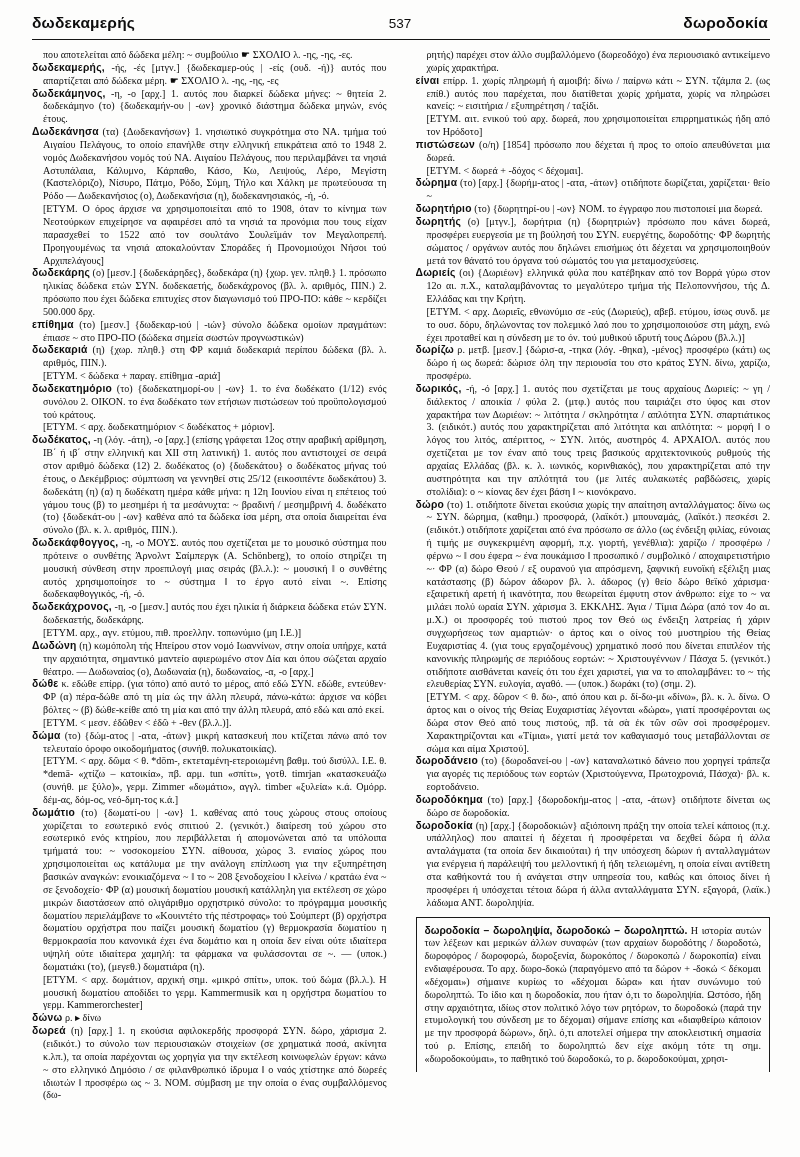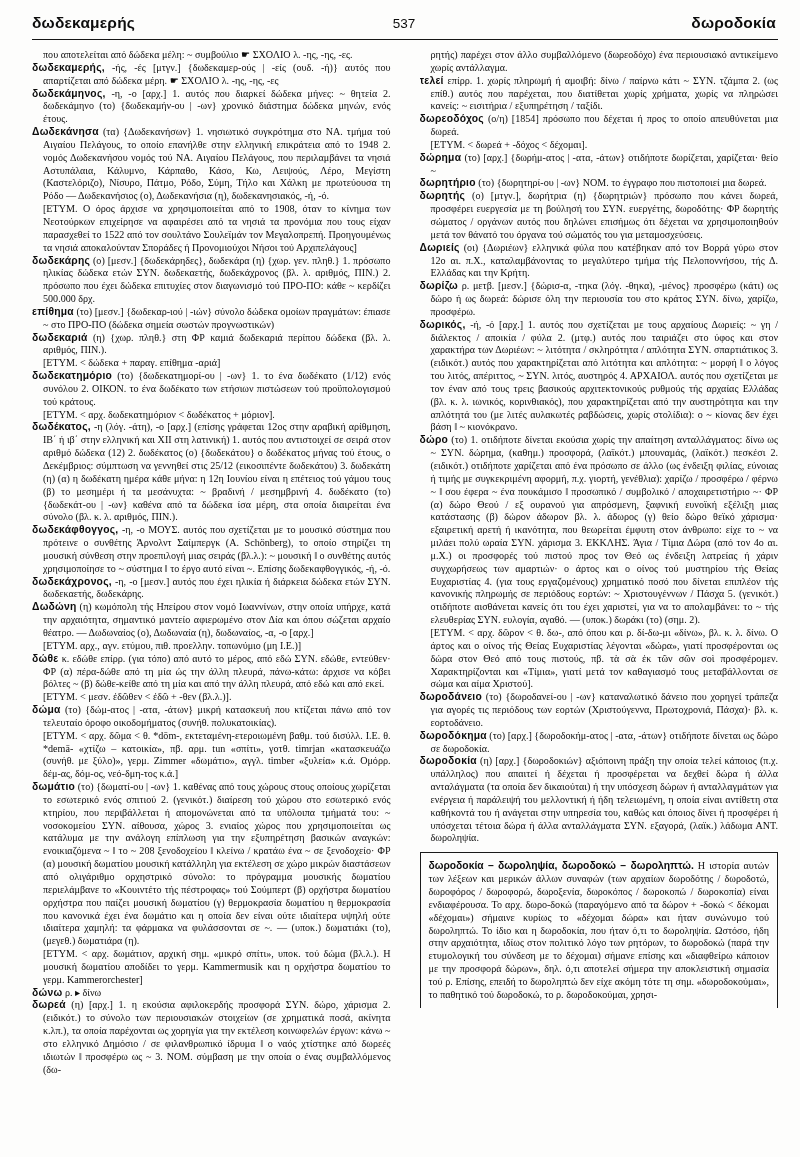--- a/index.html
+++ b/index.html
@@ -3,21 +3,21 @@
 <meta charset="utf-8">
 <style>
   html,body{margin:0;padding:0;background:#e8e8e8;}
   .page{
     position:relative;
     width:800px;height:1157px;
     margin:0 auto;
     background:#fdfdfc;
     color:#0c0c0c;
     box-sizing:border-box;
-    padding:12px 22px 0 32px;
+    padding:12px 30px 0 32px;
     font-family:"Liberation Serif","DejaVu Serif",serif;
     overflow:hidden;
   }
   header.running-head{
     display:flex;
     align-items:baseline;
     border-bottom:1.6px solid #161616;
     padding:2px 2px 7px 0;
   }
   .gw{font-family:"Liberation Sans","DejaVu Sans",sans-serif;font-weight:bold;font-size:15.5px;letter-spacing:.2px;}
@@ -80,40 +80,42 @@
         <p class="para etym">[ΕΤΥΜ. Ο όρος άρχισε να χρησιμοποιείται από το 1908, όταν το κίνημα των Νεοτούρκων επιχείρησε να αφαιρέσει από τα νησιά τα προνόμια που τους είχαν παρασχεθεί το 1522 από τον σουλτάνο Σουλεϊμάν τον Μεγαλοπρεπή. Προηγουμένως τα νησιά αποκαλούνταν Σποράδες ή Προνομιούχοι Νήσοι τού Αρχιπελάγους]</p>
         <p class="para entry"><b class="hw">δωδεκάρης</b> (ο) [μεσν.] {δωδεκάρηδες}, δωδεκάρα (η) {χωρ. γεν. πληθ.} 1. πρόσωπο ηλικίας δώδεκα ετών ΣΥΝ. δωδεκαετής, δωδεκάχρονος (βλ. λ. αριθμός, ΠΙΝ.) 2. πρόσωπο που έχει δώδεκα επιτυχίες στον διαγωνισμό τού ΠΡΟ-ΠΟ: κάθε ~ κερδίζει 500.000 δρχ.</p>
         <p class="para entry"><b class="hw">επίθημα</b> (το) [μεσν.] {δωδεκαρ-ιού | -ιών} σύνολο δώδεκα ομοίων πραγμάτων: έπιασε ~ στο ΠΡΟ-ΠΟ (δώδεκα σημεία σωστών προγνωστικών)</p>
         <p class="para entry"><b class="hw">δωδεκαριά</b> (η) {χωρ. πληθ.} στη ΦΡ καμιά δωδεκαριά περίπου δώδεκα (βλ. λ. αριθμός, ΠΙΝ.).</p>
         <p class="para etym">[ΕΤΥΜ. &lt; δώδεκα + παραγ. επίθημα -αριά]</p>
         <p class="para entry"><b class="hw">δωδεκατημόριο</b> (το) {δωδεκατημορί-ου | -ων} 1. το ένα δωδέκατο (1/12) ενός συνόλου 2. ΟΙΚΟΝ. το ένα δωδέκατο των ετήσιων πιστώσεων τού προϋπολογισμού τού κράτους.</p>
         <p class="para etym">[ΕΤΥΜ. &lt; αρχ. δωδεκατημόριον &lt; δωδέκατος + μόριον].</p>
         <p class="para entry"><b class="hw">δωδέκατος,</b> -η (λόγ. -άτη), -ο [αρχ.] (επίσης γράφεται 12ος στην αραβική αρίθμηση, ΙΒ΄ ή ιβ΄ στην ελληνική και XII στη λατινική) 1. αυτός που αντιστοιχεί σε σειρά στον αριθμό δώδεκα (12) 2. δωδέκατος (ο) {δωδεκάτου} ο δωδέκατος μήνας τού έτους, ο Δεκέμβριος: σύμπτωση να γεννηθεί στις 25/12 (εικοσιπέντε δωδεκάτου) 3. δωδεκάτη (η) (α) η δωδέκατη ημέρα κάθε μήνα: η 12η Ιουνίου είναι η επέτειος τού γάμου τους (β) το μεσημέρι ή τα μεσάνυχτα: ~ βραδινή / μεσημβρινή 4. δωδέκατο (το) {δωδεκάτ-ου | -ων} καθένα από τα δώδεκα ίσα μέρη, στα οποία διαιρείται ένα σύνολο (βλ. κ. λ. αριθμός, ΠΙΝ.).</p>
         <p class="para entry"><b class="hw">δωδεκάφθογγος,</b> -η, -ο ΜΟΥΣ. αυτός που σχετίζεται με το μουσικό σύστημα που πρότεινε ο συνθέτης Άρνολντ Σαίμπεργκ (A. Schönberg), το οποίο στηρίζει τη μουσική σύνθεση στην προεπιλογή μιας σειράς (βλ.λ.): ~ μουσική ‖ ο συνθέτης αυτός χρησιμοποίησε το ~ σύστημα ‖ το έργο αυτό είναι ~. Επίσης δωδεκαφθογγικός, -ή, -ό.</p>
         <p class="para entry"><b class="hw">δωδεκάχρονος,</b> -η, -ο [μεσν.] αυτός που έχει ηλικία ή διάρκεια δώδεκα ετών ΣΥΝ. δωδεκαετής, δωδεκάρης.</p>
+        <p class="para etym">[ΕΤΥΜ. αρχ., αγν. ετύμου, πιθ. προελλην. τοπωνύμιο (μη Ι.Ε.)]</p>
         <p class="para entry"><b class="hw">Δωδώνη</b> (η) κωμόπολη τής Ηπείρου στον νομό Ιωαννίνων, στην οποία υπήρχε, κατά την αρχαιότητα, σημαντικό μαντείο αφιερωμένο στον Δία και όπου σώζεται αρχαίο θέατρο. — Δωδωναίος (ο), Δωδωναία (η), δωδωναίος, -α, -ο [αρχ.]</p>
-        <p class="para etym">[ΕΤΥΜ. αρχ., αγν. ετύμου, πιθ. προελλην. τοπωνύμιο (μη Ι.Ε.)]</p>
         <p class="para entry"><b class="hw">δώθε</b> κ. εδώθε επίρρ. (για τόπο) από αυτό το μέρος, από εδώ ΣΥΝ. εδώθε, εντεύθεν· ΦΡ (α) πέρα-δώθε από τη μία ώς την άλλη πλευρά, πάνω-κάτω: άρχισε να κόβει βόλτες ~ (β) δώθε-κείθε από τη μία και από την άλλη πλευρά, από εδώ και από εκεί.</p>
         <p class="para etym">[ΕΤΥΜ. &lt; μεσν. ἐδῶθεν &lt; ἐδῶ + -θεν (βλ.λ.)].</p>
         <p class="para entry"><b class="hw">δώμα</b> (το) {δώμ-ατος | -ατα, -άτων} μικρή κατασκευή που κτίζεται πάνω από τον τελευταίο όροφο οικοδομήματος (συνήθ. πολυκατοικίας).</p>
         <p class="para etym">[ΕΤΥΜ. &lt; αρχ. δῶμα &lt; θ. *dōm-, εκτεταμένη-ετεροιωμένη βαθμ. τού δισύλλ. Ι.Ε. θ. *demā- «χτίζω – κατοικία», πβ. αρμ. tun «σπίτι», γοτθ. timrjan «κατασκευάζω (συνήθ. με ξύλο)», γερμ. Zimmer «δωμάτιο», αγγλ. timber «ξυλεία» κ.ά. Ομόρρ. δέμ-ας, δόμ-ος, νεό-δμη-τος κ.ά.]</p>
         <p class="para entry"><b class="hw">δωμάτιο</b> (το) {δωματί-ου | -ων} 1. καθένας από τους χώρους στους οποίους χωρίζεται το εσωτερικό ενός σπιτιού 2. (γενικότ.) διαίρεση τού χώρου στο εσωτερικό ενός κτηρίου, που περιβάλλεται ή απομονώνεται από τα υπόλοιπα τμήματά του: ~ νοσοκομείου ΣΥΝ. αίθουσα, χώρος 3. ενιαίος χώρος που χρησιμοποιείται ως κατάλυμα με την ανάλογη επίπλωση για την εξυπηρέτηση βασικών αναγκών: ενοικιαζόμενα ~ ‖ το ~ 208 ξενοδοχείου ‖ κλείνω / κρατάω ένα ~ σε ξενοδοχείο· ΦΡ (α) μουσική δωματίου μουσική κατάλληλη για εκτέλεση σε χώρο μικρών διαστάσεων από ολιγάριθμο ορχηστρικό σύνολο: το πρόγραμμα μουσικής δωματίου περιελάμβανε το «Κουιντέτο τής πέστροφας» τού Σούμπερτ (β) ορχήστρα δωματίου ορχήστρα που παίζει μουσική δωματίου (γ) θερμοκρασία δωματίου η θερμοκρασία που κανονικά έχει ένα δωμάτιο και η οποία δεν είναι ούτε ιδιαίτερα υψηλή ούτε ιδιαίτερα χαμηλή: τα φάρμακα να φυλάσσονται σε ~. — (υποκ.) δωματιάκι (το), (μεγεθ.) δωματιάρα (η).</p>
         <p class="para etym">[ΕΤΥΜ. &lt; αρχ. δωμάτιον, αρχική σημ. «μικρό σπίτι», υποκ. τού δώμα (βλ.λ.). Η μουσική δωματίου αποδίδει το γερμ. Kammermusik και η ορχήστρα δωματίου το γερμ. Kammerorchester]</p>
         <p class="para entry"><b class="hw">δώνω</b> ρ.  ▸ δίνω</p>
         <p class="para entry"><b class="hw">δωρεά</b> (η) [αρχ.] 1. η εκούσια αφιλοκερδής προσφορά ΣΥΝ. δώρο, χάρισμα 2. (ειδικότ.) το σύνολο των περιουσιακών στοιχείων (σε χρηματικά ποσά, ακίνητα κ.λπ.), τα οποία παρέχονται ως χορηγία για την εκτέλεση κοινωφελών έργων: κάνω ~ στο ελληνικό Δημόσιο / σε φιλανθρωπικό ίδρυμα ‖ ο ναός χτίστηκε από δωρεές ιδιωτών ‖ προσφέρω ως ~ 3. ΝΟΜ. σύμβαση με την οποία ο ένας συμβαλλόμενος (δω-</p>
       </div>
     <div class="col" id="col-right">
-        <p class="para cont">ρητής) παρέχει στον άλλο συμβαλλόμενο (δωρεοδόχο) ένα περιουσιακό αντικείμενο χωρίς αντάλλαγμα.</p>
-        <p class="para entry"><b class="hw">τελεί</b> επίρρ. 1. χωρίς πληρωμή ή αμοιβή: δίνω / παίρνω κάτι ~ ΣΥΝ. τζάμπα 2. (ως επίθ.) αυτός που παρέχεται, που διατίθεται χωρίς χρήματα, χωρίς να πληρώσει κανείς: ~ εισιτήρια / εξυπηρέτηση / ταξίδι.</p>
-        <p class="para entry"><b class="hw">δωρεοδόχος</b> (ο/η) [1854] πρόσωπο που δέχεται ή προς το οποίο απευθύνεται μια δωρεά.</p>
+        <p class="para cont">ρητής) παρέχει στον άλλο συμβαλλόμενο (δωρεοδόχο) ένα περιουσιακό αντικείμενο χωρίς χαρακτήρα.</p>
+        <p class="para entry"><b class="hw">είναι</b> επίρρ. 1. χωρίς πληρωμή ή αμοιβή: δίνω / παίρνω κάτι ~ ΣΥΝ. τζάμπα 2. (ως επίθ.) αυτός που παρέχεται, που διατίθεται χωρίς χρήματα, χωρίς να πληρώσει κανείς: ~ εισιτήρια / εξυπηρέτηση / ταξίδι.</p>
+        <p class="para etym">[ΕΤΥΜ. αιτ. ενικού τού αρχ. δωρεά, που χρησιμοποιείται επιρρηματικώς ήδη από τον Ηρόδοτο]</p>
+        <p class="para entry"><b class="hw">πιστώσεων</b> (ο/η) [1854] πρόσωπο που δέχεται ή προς το οποίο απευθύνεται μια δωρεά.</p>
         <p class="para etym">[ΕΤΥΜ. &lt; δωρεά + -δόχος &lt; δέχομαι].</p>
         <p class="para entry"><b class="hw">δώρημα</b> (το) [αρχ.] {δωρήμ-ατος | -ατα, -άτων} οτιδήποτε δωρίζεται, χαρίζεται· θείο ~</p>
         <p class="para entry"><b class="hw">δωρητήριο</b> (το) {δωρητηρί-ου | -ων} ΝΟΜ. το έγγραφο που πιστοποιεί μια δωρεά.</p>
         <p class="para entry"><b class="hw">δωρητής</b> (ο) [μτγν.], δωρήτρια (η) {δωρητριών} πρόσωπο που κάνει δωρεά, προσφέρει ευεργεσία με τη βούλησή του ΣΥΝ. ευεργέτης, δωροδότης· ΦΡ δωρητής σώματος / οργάνων αυτός που δηλώνει επισήμως ότι δέχεται να χρησιμοποιηθούν μετά τον θάνατό του όργανα τού σώματός του για μεταμοσχεύσεις.</p>
         <p class="para entry"><b class="hw">Δωριείς</b> (οι) {Δωριέων} ελληνικά φύλα που κατέβηκαν από τον Βορρά γύρω στον 12ο αι. π.Χ., καταλαμβάνοντας το μεγαλύτερο τμήμα τής Πελοποννήσου, τής Δ. Ελλάδας και την Κρήτη.</p>
+        <p class="para etym">[ΕΤΥΜ. &lt; αρχ. Δωριεῖς, εθνωνύμιο σε -εύς (Δωριεύς), αβεβ. ετύμου, ίσως συνδ. με το ουσ. δόρυ, δηλώνοντας τον πολεμικό λαό που το χρησιμοποιούσε στη μάχη, ενώ έχει προταθεί και η σύνδεση με το όν. τού μυθικού ιδρυτή τους Δώρου (βλ.λ.)]</p>
         <p class="para entry"><b class="hw">δωρίζω</b> ρ. μετβ. [μεσν.] {δώρισ-α, -τηκα (λόγ. -θηκα), -μένος} προσφέρω (κάτι) ως δώρο ή ως δωρεά: δώρισε όλη την περιουσία του στο κράτος ΣΥΝ. δίνω, χαρίζω, προσφέρω.</p>
         <p class="para entry"><b class="hw">δωρικός,</b> -ή, -ό [αρχ.] 1. αυτός που σχετίζεται με τους αρχαίους Δωριείς: ~ γη / διάλεκτος / αποικία / φύλα 2. (μτφ.) αυτός που ταιριάζει στο ύφος και στον χαρακτήρα των Δωριέων: ~ λιτότητα / σκληρότητα / απλότητα ΣΥΝ. σπαρτιάτικος 3. (ειδικότ.) αυτός που χαρακτηρίζεται από λιτότητα και απλότητα: ~ μορφή ‖ ο λόγος του λιτός, απέριττος, ~ ΣΥΝ. λιτός, αυστηρός 4. ΑΡΧΑΙΟΛ. αυτός που σχετίζεται με τον έναν από τους τρεις βασικούς αρχιτεκτονικούς ρυθμούς τής αρχαίας Ελλάδας (βλ. κ. λ. ιωνικός, κορινθιακός), που χαρακτηρίζεται από την αυστηρότητα και την απλότητά του (με λιτές αυλακωτές ραβδώσεις, χωρίς στολίδια): ο ~ κίονας δεν έχει βάση ‖ ~ κιονόκρανο.</p>
         <p class="para entry"><b class="hw">δώρο</b> (το) 1. οτιδήποτε δίνεται εκούσια χωρίς την απαίτηση ανταλλάγματος: δίνω ως ~ ΣΥΝ. δώρημα, (καθημ.) προσφορά, (λαϊκότ.) μπουναμάς, (λαϊκότ.) πεσκέσι 2. (ειδικότ.) οτιδήποτε χαρίζεται από ένα πρόσωπο σε άλλο (ως ένδειξη φιλίας, εύνοιας ή τιμής με συγκεκριμένη αφορμή, π.χ. γιορτή, γενέθλια): χαρίζω / προσφέρω / φέρνω ~ ‖ σου έφερα ~ ένα πουκάμισο ‖ προσωπικό / συμβολικό / αποχαιρετιστήριο ~· ΦΡ (α) δώρο Θεού / εξ ουρανού για απρόσμενη, ξαφνική ευνοϊκή εξέλιξη μιας κατάστασης (β) δώρον άδωρον βλ. λ. άδωρος (γ) θείο δώρο θεϊκό χάρισμα· εξαιρετική αρετή ή ικανότητα, που θεωρείται έμφυτη στον άνθρωπο: είχε το ~ να μιλάει πολύ ωραία ΣΥΝ. χάρισμα 3. ΕΚΚΛΗΣ. Άγια / Τίμια Δώρα (από τον 4ο αι. μ.Χ.) οι προσφορές τού πιστού προς τον Θεό ως ένδειξη λατρείας ή χάριν συγχωρήσεως των αμαρτιών· ο άρτος και ο οίνος τού μυστηρίου τής Θείας Ευχαριστίας 4. (για τους εργαζομένους) χρηματικό ποσό που δίνεται επιπλέον τής κανονικής πληρωμής σε περιόδους εορτών: ~ Χριστουγέννων / Πάσχα 5. (γενικότ.) οτιδήποτε αισθάνεται κανείς ότι του έχει χαριστεί, για να το απολαμβάνει: το ~ τής ελευθερίας ΣΥΝ. ευλογία, αγαθό. — (υποκ.) δωράκι (το) (σημ. 2).</p>
         <p class="para etym">[ΕΤΥΜ. &lt; αρχ. δῶρον &lt; θ. δω-, από όπου και ρ. δί-δω-μι «δίνω», βλ. κ. λ. δίνω. Ο άρτος και ο οίνος τής Θείας Ευχαριστίας λέγονται «δώρα», γιατί προσφέρονται ως δώρα στον Θεό από τους πιστούς, πβ. τὰ σὰ ἐκ τῶν σῶν σοὶ προσφέρομεν. Χαρακτηρίζονται και «Τίμια», γιατί μετά τον καθαγιασμό τους μεταβάλλονται σε σώμα και αίμα Χριστού].</p>
         <p class="para entry"><b class="hw">δωροδάνειο</b> (το) {δωροδανεί-ου | -ων} καταναλωτικό δάνειο που χορηγεί τράπεζα για αγορές τις περιόδους των εορτών (Χριστούγεννα, Πρωτοχρονιά, Πάσχα)· βλ. κ. εορτοδάνειο.</p>
         <p class="para entry"><b class="hw">δωροδόκημα</b> (το) [αρχ.] {δωροδοκήμ-ατος | -ατα, -άτων} οτιδήποτε δίνεται ως δώρο σε δωροδοκία.</p>
         <p class="para entry"><b class="hw">δωροδοκία</b> (η) [αρχ.] {δωροδοκιών} αξιόποινη πράξη την οποία τελεί κάποιος (π.χ. υπάλληλος) που απαιτεί ή δέχεται ή προσφέρεται να δεχθεί δώρα ή άλλα ανταλάγματα (τα οποία δεν δικαιούται) ή την υπόσχεση δώρων ή ανταλλαγμάτων για ενέργεια ή παράλειψή του μελλοντική ή ήδη τελειωμένη, η οποία είναι αντίθετη στα καθήκοντά του ή ανάγεται στην υπηρεσία του, καθώς και όποιος δίνει ή προσφέρει ή υπόσχεται τέτοια δώρα ή άλλα ανταλλάγματα ΣΥΝ. εξαγορά, (λαϊκ.) λάδωμα ΑΝΤ. δωροληψία.</p>
         <div class="usage-box">
           <p class="para box"><b class="box-lead">δωροδοκία – δωροληψία, δωροδοκώ – δωροληπτώ.</b> Η ιστορία αυτών των λέξεων και μερικών άλλων συναφών (των αρχαίων δωροδότης / δωροδοτώ, δωροφόρος / δωροφορώ, δωροξενία, δωροκόπος / δωροκοπώ / δωροκοπία) είναι ενδιαφέρουσα. Το αρχ. δωρο-δοκώ (παραγόμενο από τα δώρον + -δοκώ &lt; δέκομαι «δέχομαι») σήμαινε κυρίως το «δέχομαι δώρα» και ήταν συνώνυμο τού δωροληπτώ. Το ίδιο και η δωροδοκία, που ήταν ό,τι το δωροληψία. Ωστόσο, ήδη στην αρχαιότητα, ιδίως στον πολιτικό λόγο των ρητόρων, το δωροδοκώ (παρά την ετυμολογική του σύνδεση με το δέχομαι) σήμανε επίσης και «διαφθείρω κάποιον με την προσφορά δώρων», δηλ. ό,τι αποτελεί σήμερα την αποκλειστική σημασία τού ρ. Επίσης, επειδή το δωροληπτώ δεν είχε ακόμη τότε τη σημ. «δωροδοκούμαι», το παθητικό τού δωροδοκώ, το ρ. δωροδοκούμαι, χρησι-</p>
         </div>

